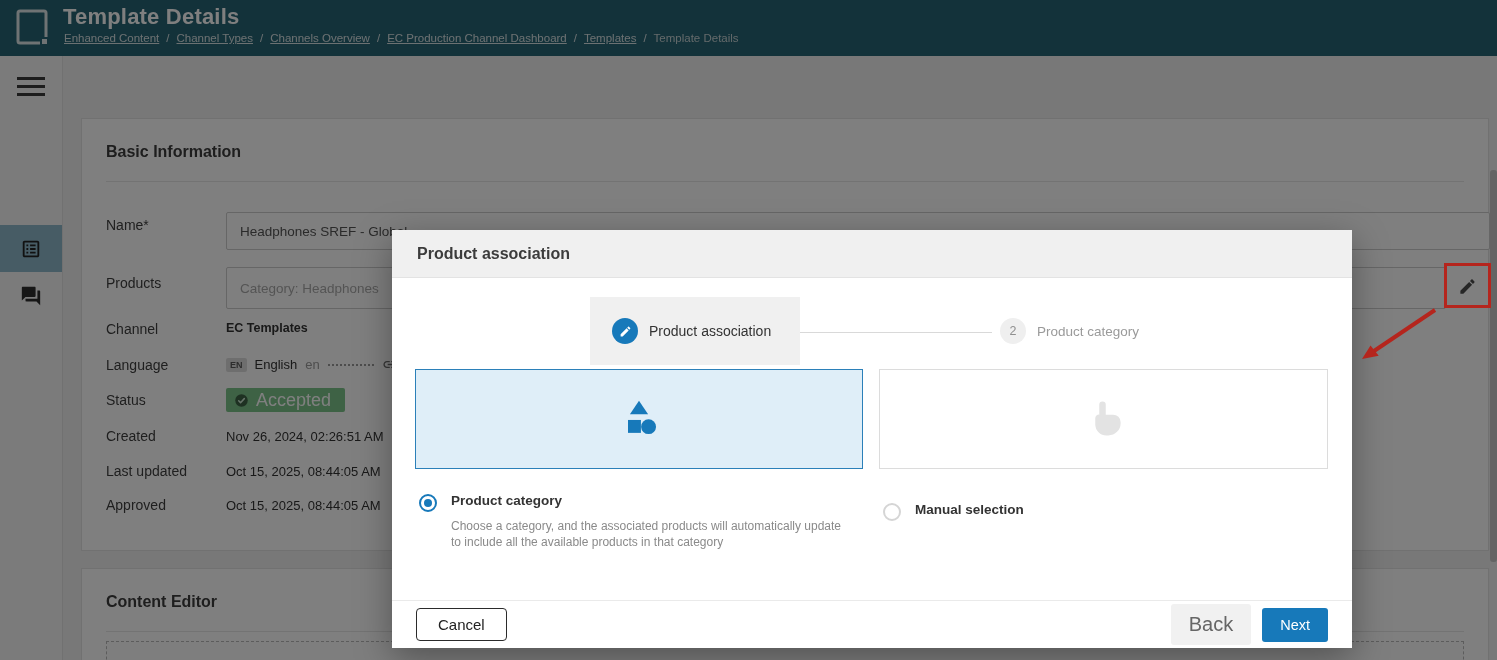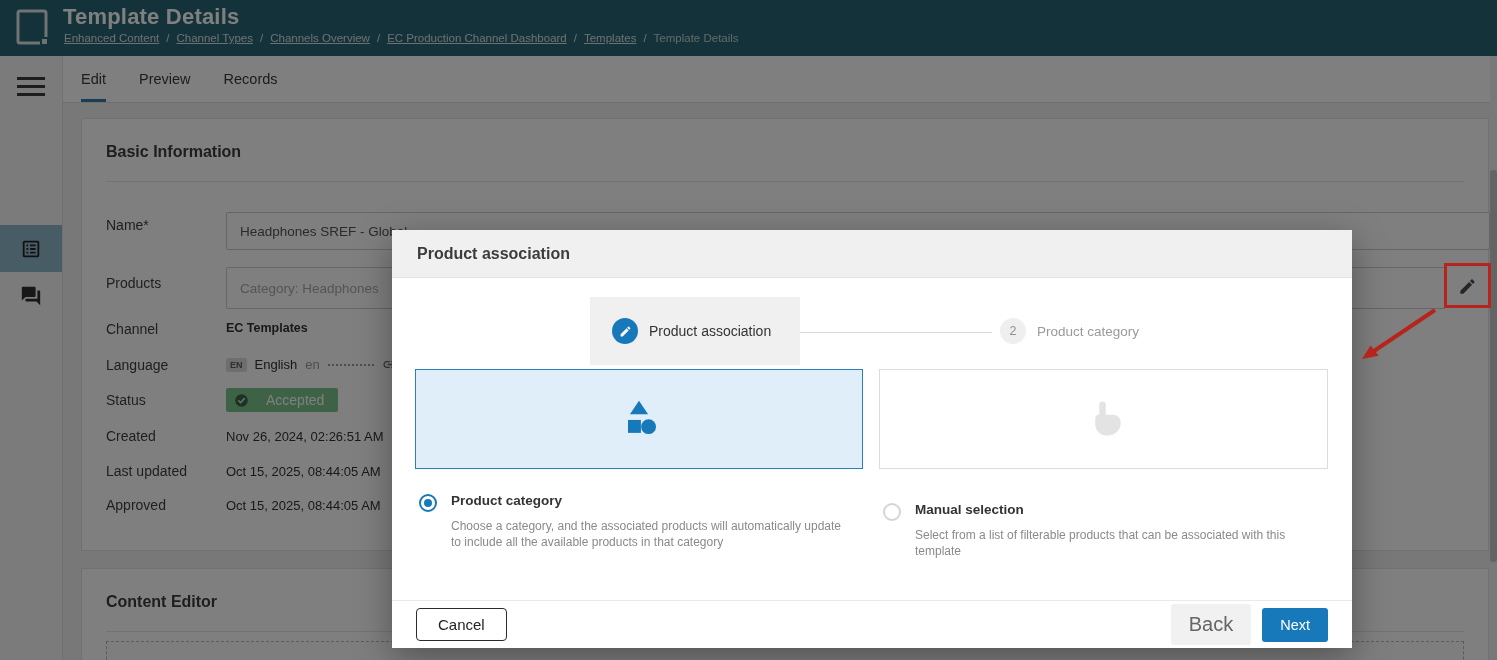--- a/index.html
+++ b/index.html
@@ -38,21 +38,21 @@
   .f-input { position:absolute; left:144px; background:#fff; border:1px solid #cccccc; border-radius:2px; font-size:13.5px; color:#555; display:flex; align-items:center; padding-left:13px; }
   .muted-text { color:#a9a9a9; }
 
   .lang-row { position:absolute; left:144px; top:237px; display:flex; align-items:center; gap:8px; }
   .lang-badge { background:#dddddd; color:#5a5a5a; font-size:9px; font-weight:700; padding:2px 4px; border-radius:2px; }
   .lang-name { font-size:13px; color:#333; }
   .lang-locale { font-size:13px; color:#9a9a9a; }
   .dots { width:46px; border-top:2px dotted #9a9a9a; }
   .dots2 { width:26px; border-top:2px dotted #9a9a9a; }
 
-  .status-badge { position:absolute; left:144px; top:269px; height:24px; background:#7cc48a; border-radius:2px; display:flex; align-items:center; gap:17px; padding:0 14px 0 8px; color:#ffffff; font-size:14px; }
+  .status-badge { position:absolute; left:144px; top:269px; height:24px; background:#7cc48a; border-radius:2px; display:flex; align-items:center; gap:7px; padding:0 14px 0 8px; color:#ffffff; font-size:18px; }
 
   .edit-pencil { position:absolute; left:1458px; top:277px; }
 
   .scroll-track { position:absolute; left:1490px; top:56px; width:7px; bottom:0; background:#f2f2f2; }
   .scroll-thumb { position:absolute; left:1490px; top:170px; width:7px; height:392px; background:#c9c9c9; border-radius:3px; }
 
   .dashed-box { position:absolute; left:24px; right:24px; top:72px; height:60px; border:1px dashed #b9b9b9; background:#fcfcfc; }
 
   
   .overlay { position:absolute; inset:0; background:rgba(0,0,0,0.5); z-index:10; }
@@ -138,25 +138,20 @@
     </div>
     <div class="side-item" style="top:216px;">
       <span>
         <svg width="22" height="22" viewBox="0 0 24 24" fill="#2e2e2e">
           <path d="M21 6h-2v9H6v2c0 .55.45 1 1 1h11l4 4V7c0-.55-.45-1-1-1zm-4 6V3c0-.55-.45-1-1-1H3c-.55 0-1 .45-1 1v14l4-4h10c.55 0 1-.45 1-1z"></path>
         </svg>
       </span>
     </div>
   </div>
 
-  <div class="tabbar">
-    <div class="tab active">Edit</div>
-    <div class="tab">Preview</div>
-    <div class="tab">Records</div>
-  </div>
 
   <div class="card card-basic">
     <div class="section-title">Basic Information</div>
     <div class="section-divider"></div>
 
     <div class="f-label" style="top:98px;">Name*</div>
     <div class="f-input" style="top:93px; width:1264px; height:38px;">Headphones SREF - Global</div>
 
     <div class="f-label" style="top:156px;">Products</div>
     <div class="f-input muted-text" style="top:148px; width:1220px; height:42px;">Category: Headphones</div>
@@ -258,21 +253,20 @@
     <span class="radio on"></span>
     <div>
       <div class="opt-title">Product category</div>
       <div class="opt-desc">Choose a category, and the associated products will automatically update to include all the available products in that category</div>
     </div>
   </div>
   <div class="option option-2">
     <span class="radio off"></span>
     <div>
       <div class="opt-title">Manual selection</div>
-      <div class="opt-desc" style="max-width:388px;">Select from a list of filterable products that can be associated with this template</div>
     </div>
   </div>
 
   <div class="modal-footer">
     <button class="btn btn-cancel">Cancel</button>
     <div class="footer-spacer"></div>
     <button class="btn btn-back">Back</button>
     <button class="btn btn-next">Next</button>
   </div>
 </div>

